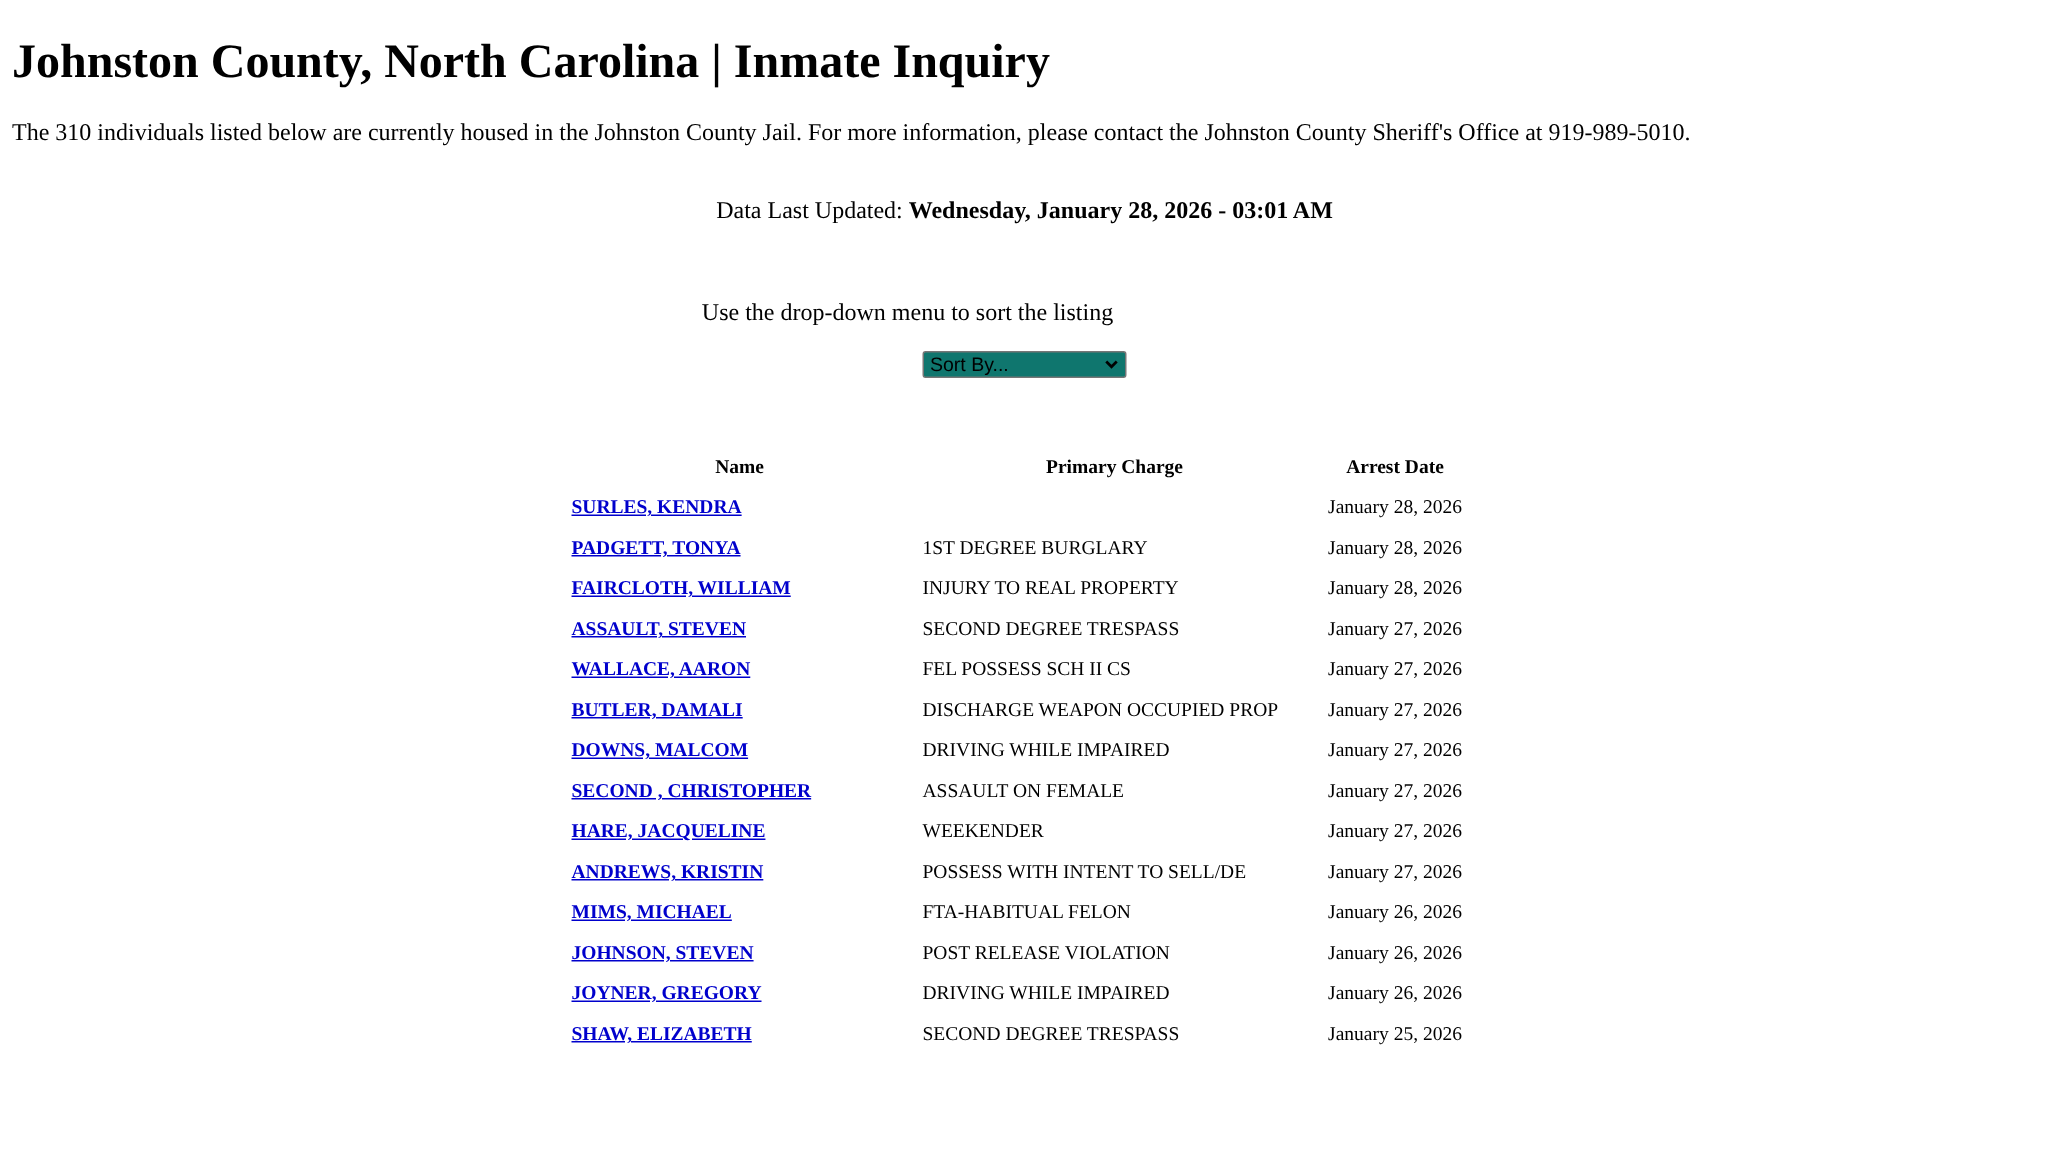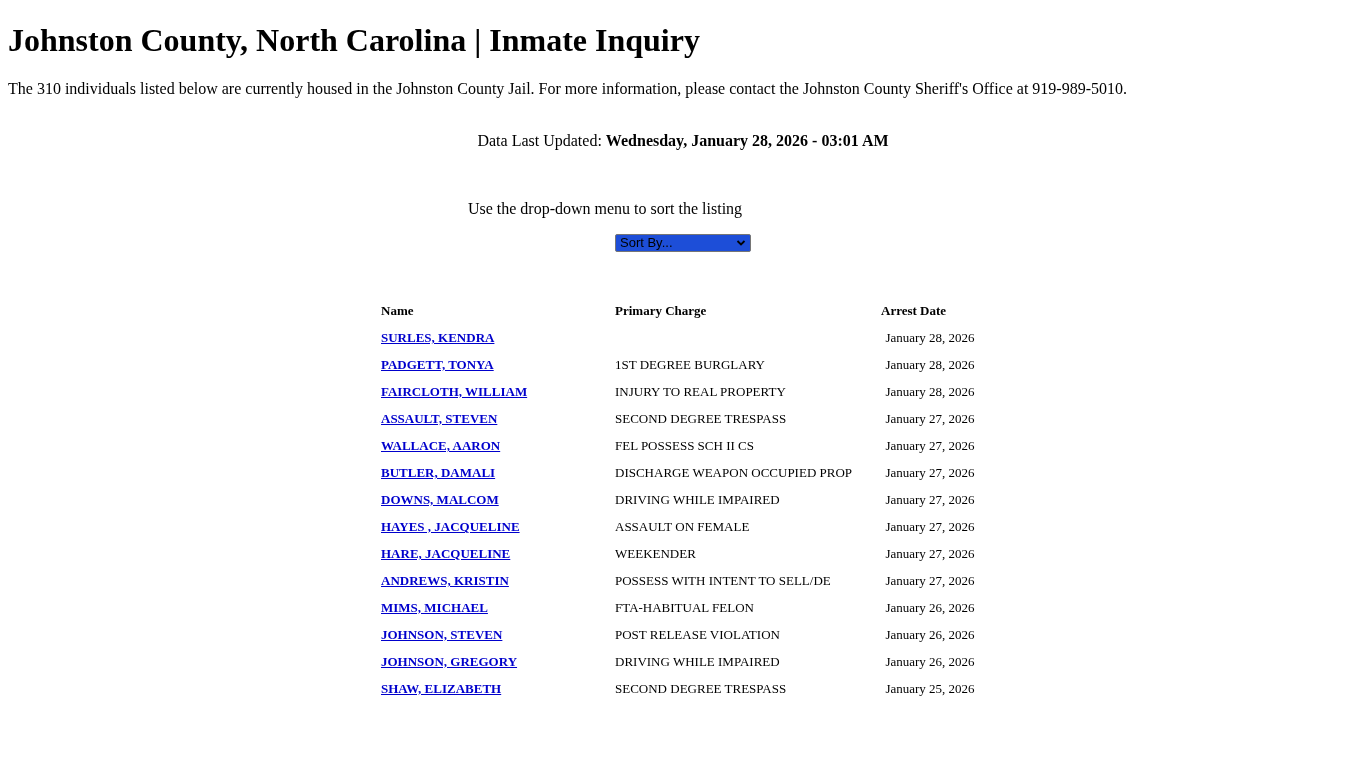--- a/index.html
+++ b/index.html
@@ -23,36 +23,36 @@
     text-align: center; font-size: 16px; line-height: 20px;
   }
   .updated b { font-weight: bold; }
   .sort-help {
     position: absolute; left: 0; top: 199px; width: 1210px;
     text-align: center; font-size: 16px; line-height: 20px;
   }
   .sort-select {
     position: absolute; left: 615px; top: 234px; width: 136px; height: 18px;
     box-sizing: border-box; border: 1px solid #767676; border-radius: 2px;
-    background: #1d4ed8; font-family: "Liberation Sans", "DejaVu Sans", sans-serif;
+    background: #0f766e; font-family: "Liberation Sans", "DejaVu Sans", sans-serif;
     font-size: 13px; color: #000; padding: 0 0 0 3px; line-height: 16px;
     cursor: pointer;
   }
   .sort-select .val { position: absolute; left: 4px; top: 0; }
   .sort-select .chev {
     position: absolute; right: 4px; top: 3px; width: 10px; height: 10px;
   }
   table.inmates {
     position: absolute; left: 376px; top: 297px;
     border-collapse: separate; border-spacing: 0;
     font-size: 13px;
   }
   table.inmates th {
     font-weight: bold; font-size: 13px; height: 27px; padding: 0 5px;
-    text-align: left; vertical-align: middle; line-height: 15px;
+    text-align: center; vertical-align: middle; line-height: 15px;
   }
   table.inmates td {
     height: 27px; padding: 0 5px; vertical-align: middle; white-space: nowrap;
     line-height: 15px;
   }
   th.c-name, td.c-name { width: 224px; }
   th.c-charge, td.c-charge { width: 256px; }
   th.c-date, td.c-date { width: 98px; }
   td.c-name { text-align: left; }
   td.c-charge { text-align: left; padding-left: 15px; }
@@ -117,21 +117,21 @@
         <td class="c-name"><a href="#">BUTLER, DAMALI</a></td>
         <td class="c-charge">DISCHARGE WEAPON OCCUPIED PROP</td>
         <td class="c-date">January 27, 2026</td>
       </tr>
       <tr>
         <td class="c-name"><a href="#">DOWNS, MALCOM</a></td>
         <td class="c-charge">DRIVING WHILE IMPAIRED</td>
         <td class="c-date">January 27, 2026</td>
       </tr>
       <tr>
-        <td class="c-name"><a href="#">HAYES , JACQUELINE</a></td>
+        <td class="c-name"><a href="#">SECOND , CHRISTOPHER</a></td>
         <td class="c-charge">ASSAULT ON FEMALE</td>
         <td class="c-date">January 27, 2026</td>
       </tr>
       <tr>
         <td class="c-name"><a href="#">HARE, JACQUELINE</a></td>
         <td class="c-charge">WEEKENDER</td>
         <td class="c-date">January 27, 2026</td>
       </tr>
       <tr>
         <td class="c-name"><a href="#">ANDREWS, KRISTIN</a></td>
@@ -142,21 +142,21 @@
         <td class="c-name"><a href="#">MIMS, MICHAEL</a></td>
         <td class="c-charge">FTA-HABITUAL FELON</td>
         <td class="c-date">January 26, 2026</td>
       </tr>
       <tr>
         <td class="c-name"><a href="#">JOHNSON, STEVEN</a></td>
         <td class="c-charge">POST RELEASE VIOLATION</td>
         <td class="c-date">January 26, 2026</td>
       </tr>
       <tr>
-        <td class="c-name"><a href="#">JOHNSON, GREGORY</a></td>
+        <td class="c-name"><a href="#">JOYNER, GREGORY</a></td>
         <td class="c-charge">DRIVING WHILE IMPAIRED</td>
         <td class="c-date">January 26, 2026</td>
       </tr>
       <tr>
         <td class="c-name"><a href="#">SHAW, ELIZABETH</a></td>
         <td class="c-charge">SECOND DEGREE TRESPASS</td>
         <td class="c-date">January 25, 2026</td>
       </tr>
     </tbody>
 </table>

